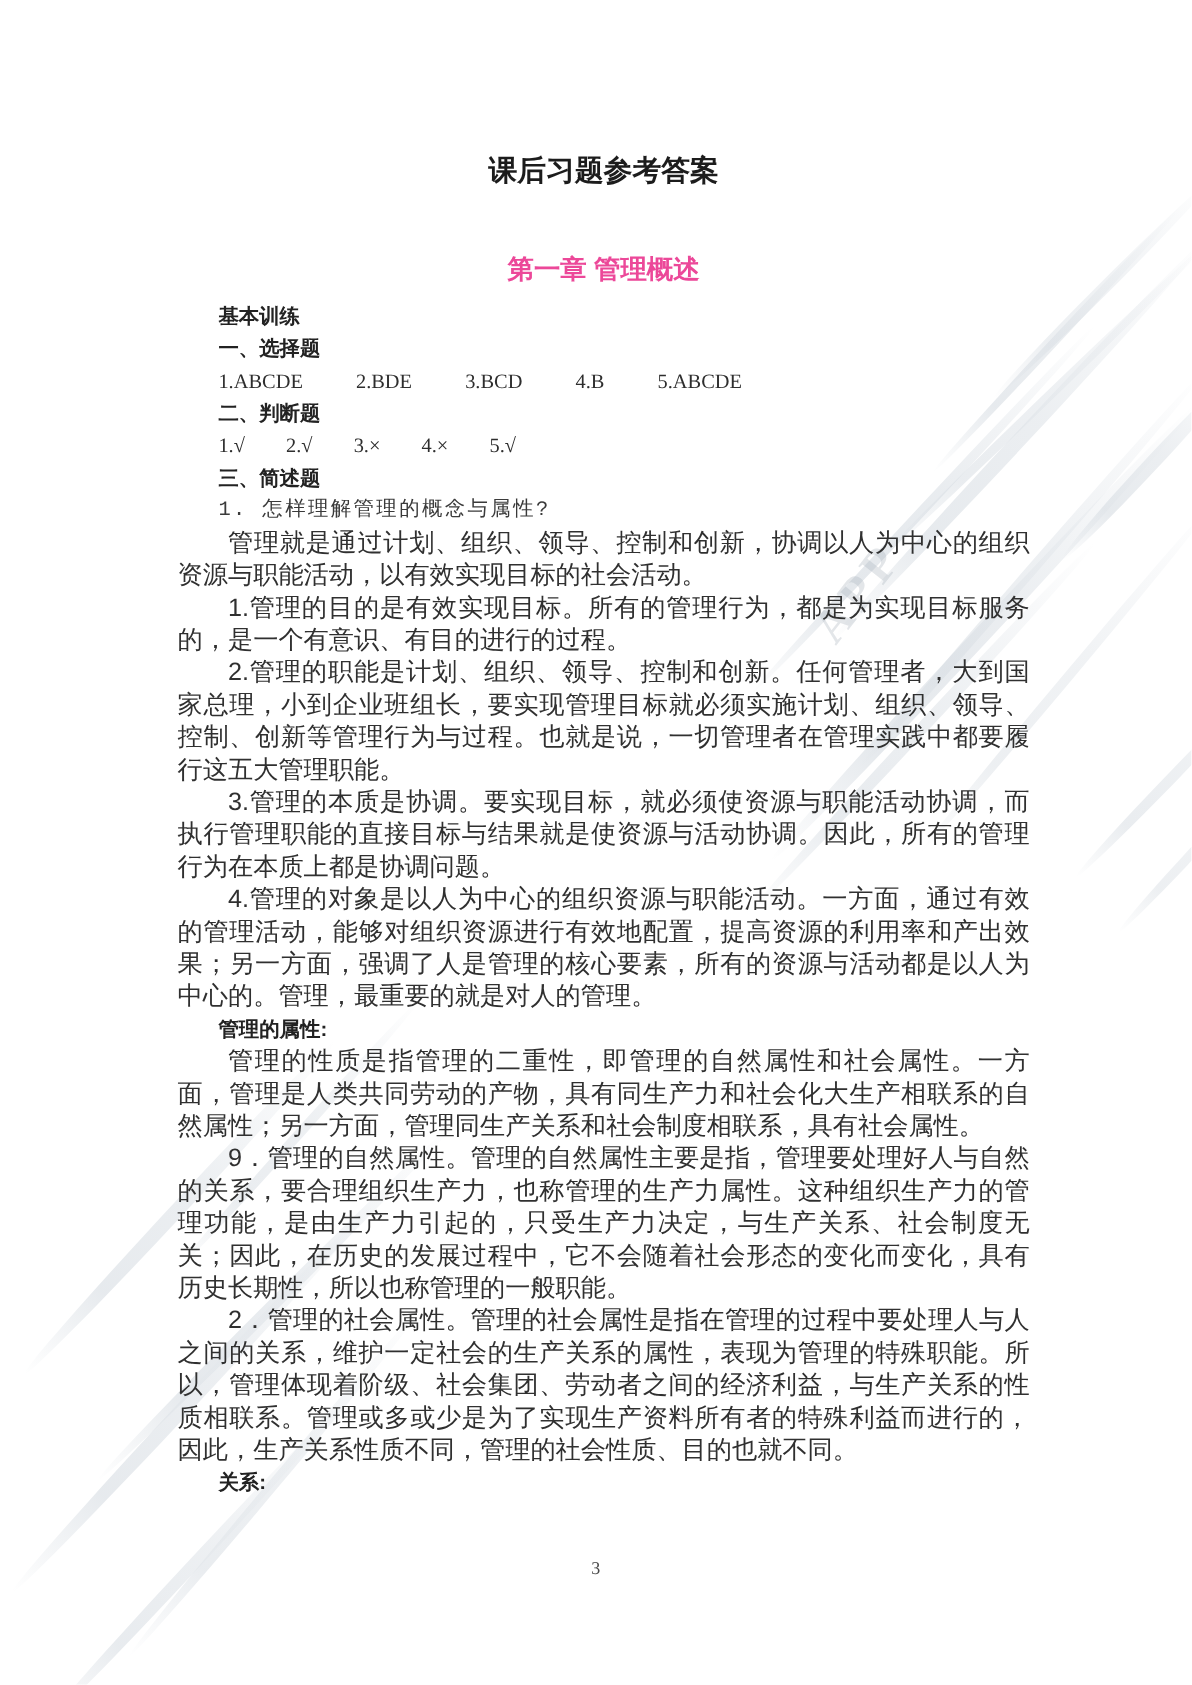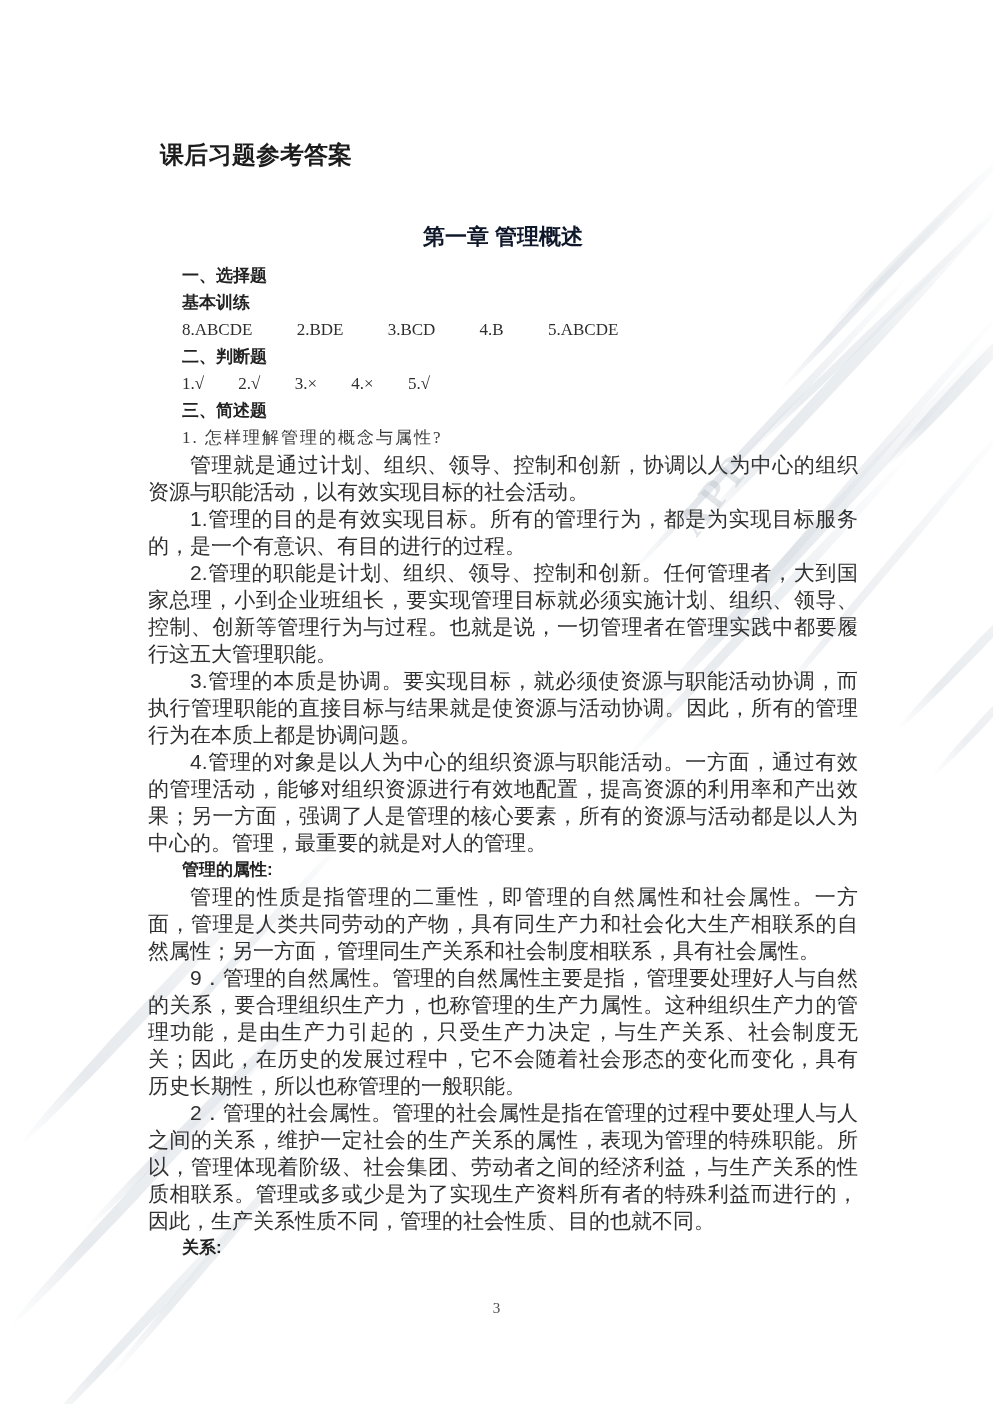--- a/index.html
+++ b/index.html
@@ -22,37 +22,37 @@
   .wm-text{
     position:absolute;
     font-family:"Liberation Serif","DejaVu Serif",serif;
     font-size:40px;font-weight:bold;letter-spacing:5px;
     color:rgba(168,177,186,0.32);
     transform:rotate(-52deg);
   }
   
   .content{position:absolute;left:148px;top:0;width:710px;z-index:1;padding-top:126px;}
   .doc-title{
-    margin:12px;font-size:24px;line-height:34px;font-weight:bold;
-    color:#1c1c1c;
+    margin:0;font-size:24px;line-height:34px;font-weight:bold;
+    text-align:center;color:#1c1c1c;
   }
   .chapter-title{
     margin:50px 0 10px 0;font-size:22px;line-height:30px;font-weight:bold;
-    text-align:center;color:#0f172a;
+    text-align:center;color:#ec4899;
   }
   .line{font-size:17px;line-height:27px;text-indent:2em;margin:0;}
   .bold-line{font-weight:bold;color:#222222;}
   .answer-row{font-size:17px;line-height:27px;text-indent:2em;margin:0;
     font-family:"Liberation Serif","DejaVu Serif",serif;color:#2e2e2e;}
   .answer-row .ans{margin-right:40px;}
   .answer-row .ans:last-child{margin-right:0;}
   .answer-row.judge .ans{margin-right:30px;}
   .question-line{
     font-size:17px;line-height:27px;text-indent:2em;margin:0;
-    font-family:Liberation Serif, serif;
+    font-family:Liberation Mono, monospace;
     letter-spacing:2px;color:#3a3a3a;
   }
   .para{
     font-size:21px;line-height:27px;text-indent:2em;margin:0;
     text-align:justify;color:#303030;
   }
   .gap-above{margin-top:27px;}
   .page-number{
     position:absolute;left:0;top:1300px;width:100%;
     text-align:center;font-size:15px;color:#4a4a4a;
@@ -85,26 +85,26 @@
     <div class="streak" style="left:-20px;top:1300px;width:360px;height:10px;opacity:.75"></div>
     <div class="wm-text" style="left:668px;top:470px;">APP</div>
   </div>
 
   <div class="content">
 
     <h1 class="doc-title">课后习题参考答案</h1>
 
     <h2 class="chapter-title">第一章 管理概述</h2>
 
+    <p class="line bold-line">基本训练</p>
+
     <p class="line bold-line">一、选择题</p>
 
-    <p class="line bold-line">基本训练</p>
-
     <p class="answer-row">
-      <span class="ans">8.ABCDE</span>
+      <span class="ans">1.ABCDE</span>
       <span class="ans">2.BDE</span>
       <span class="ans">3.BCD</span>
       <span class="ans">4.B</span>
       <span class="ans">5.ABCDE</span>
     </p>
 
     <p class="line bold-line">二、判断题</p>
 
     <p class="answer-row judge">
       <span class="ans">1.√</span>

